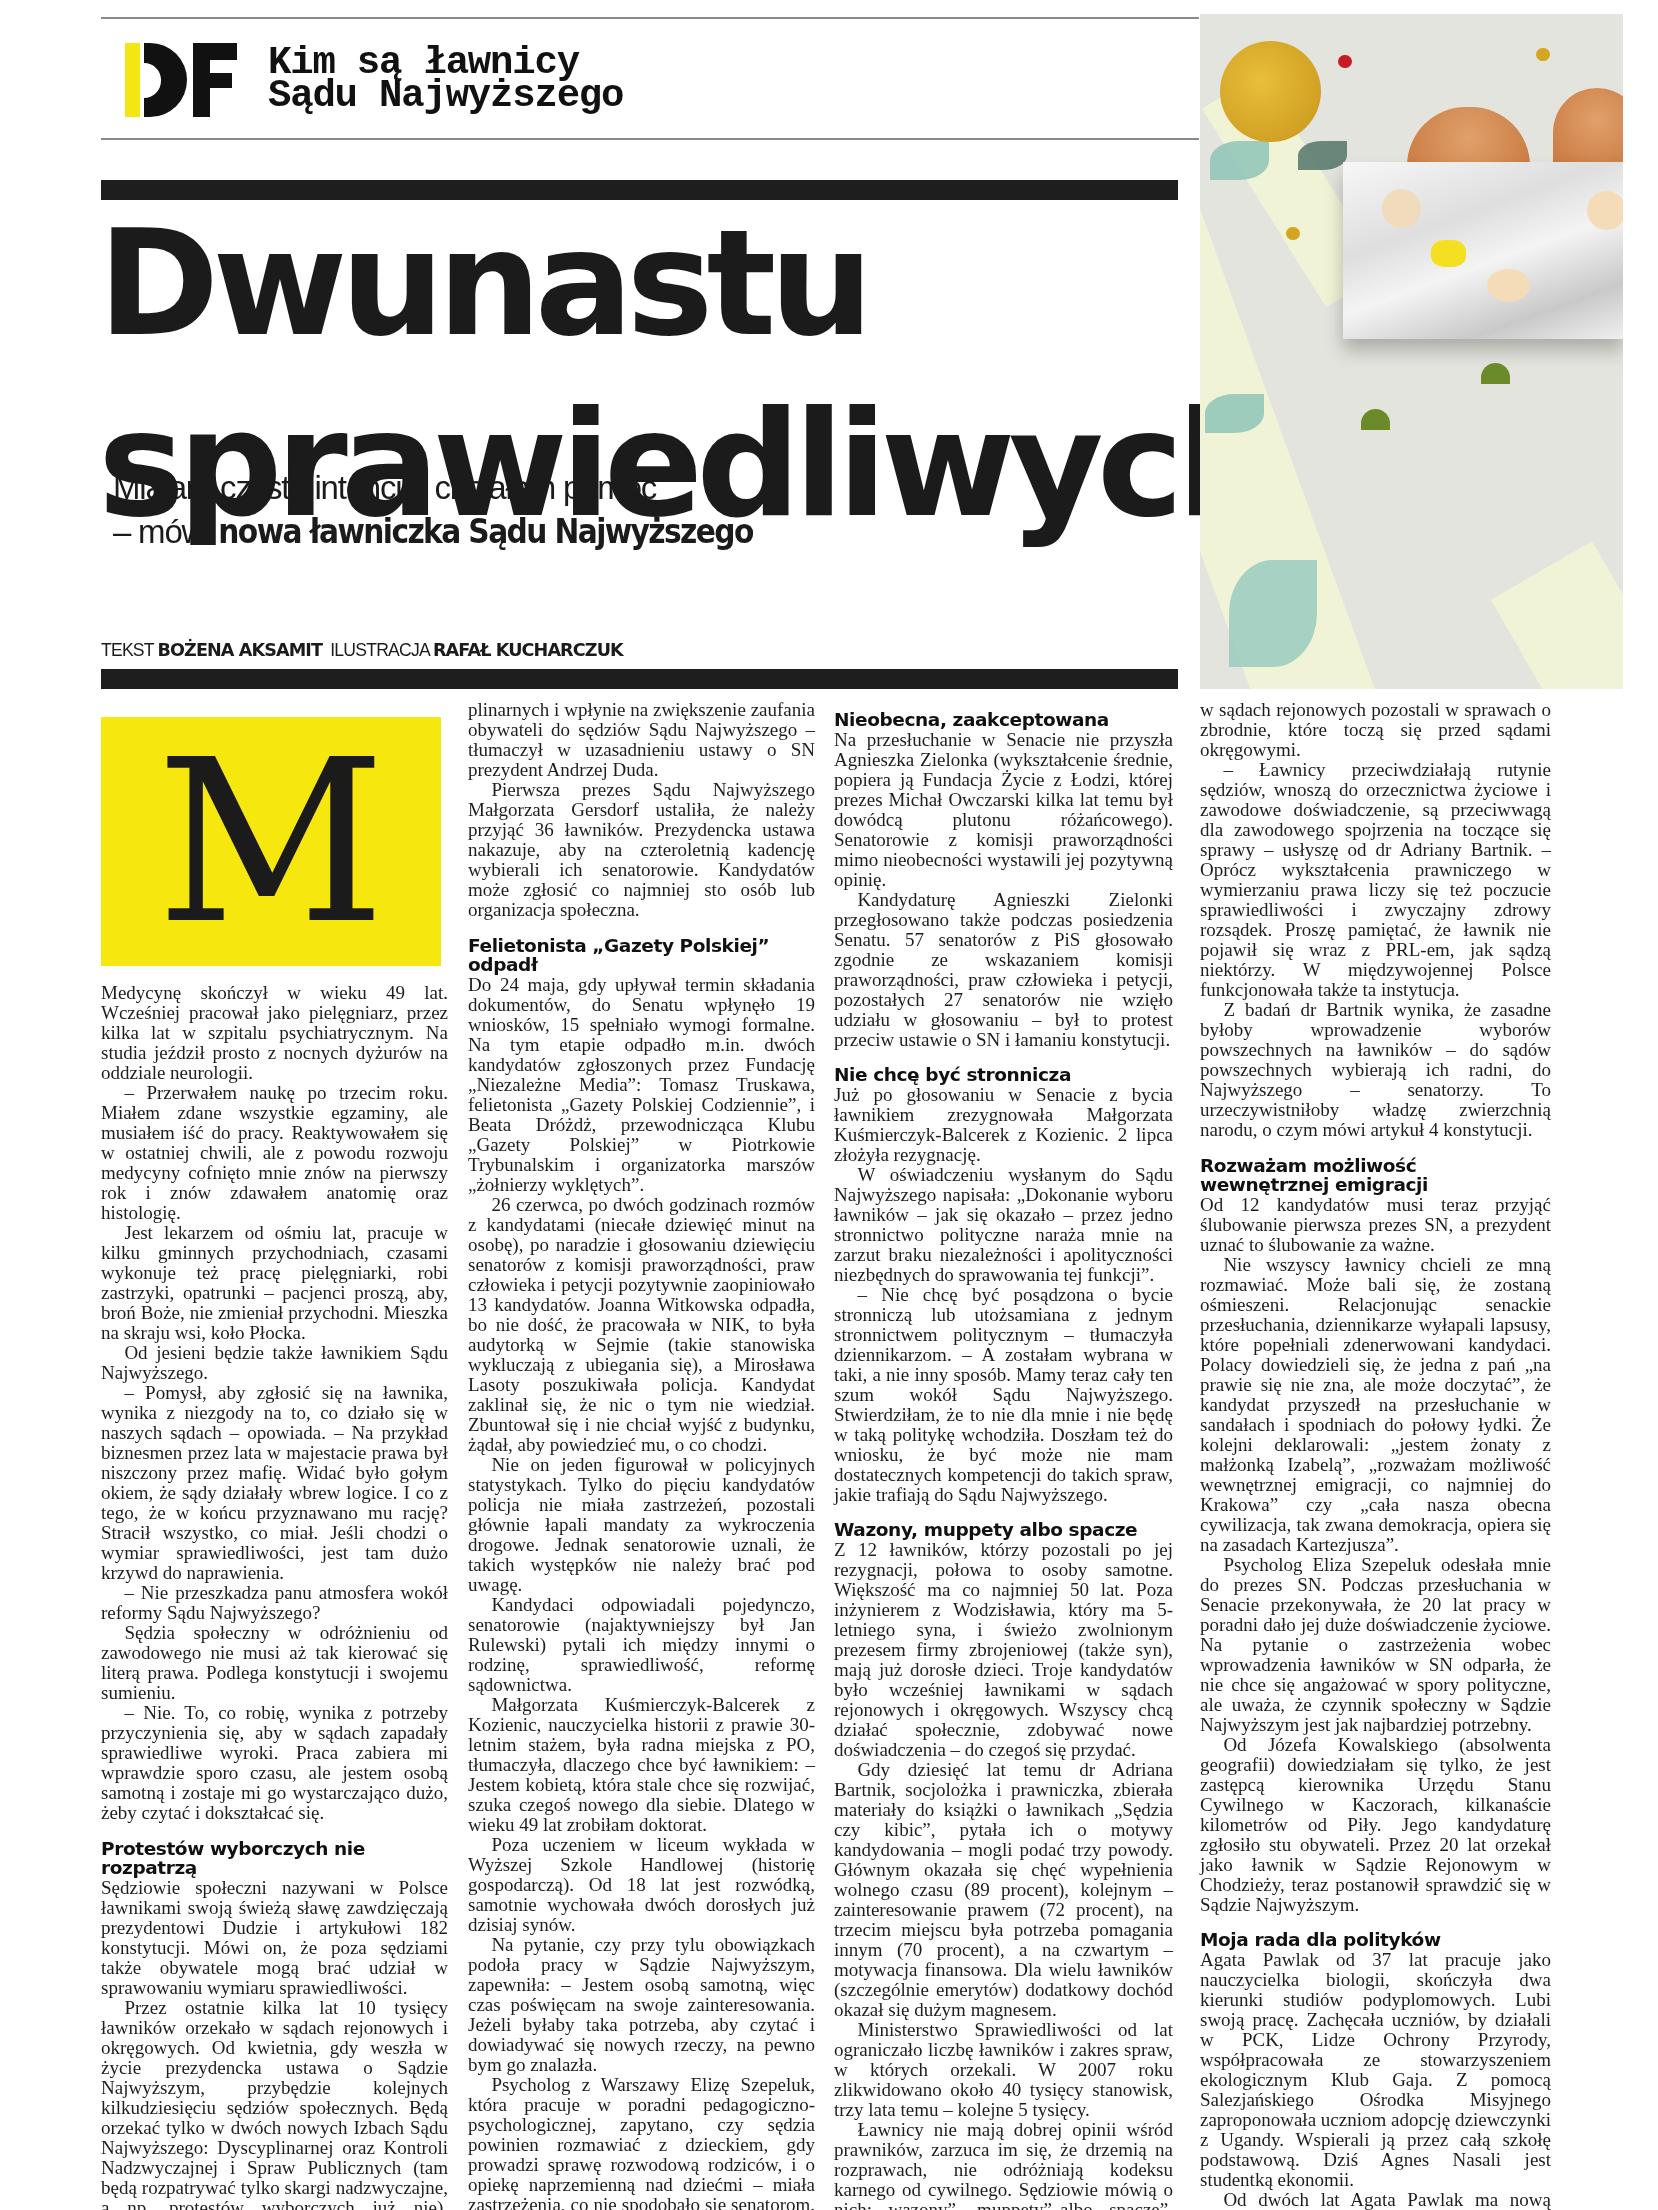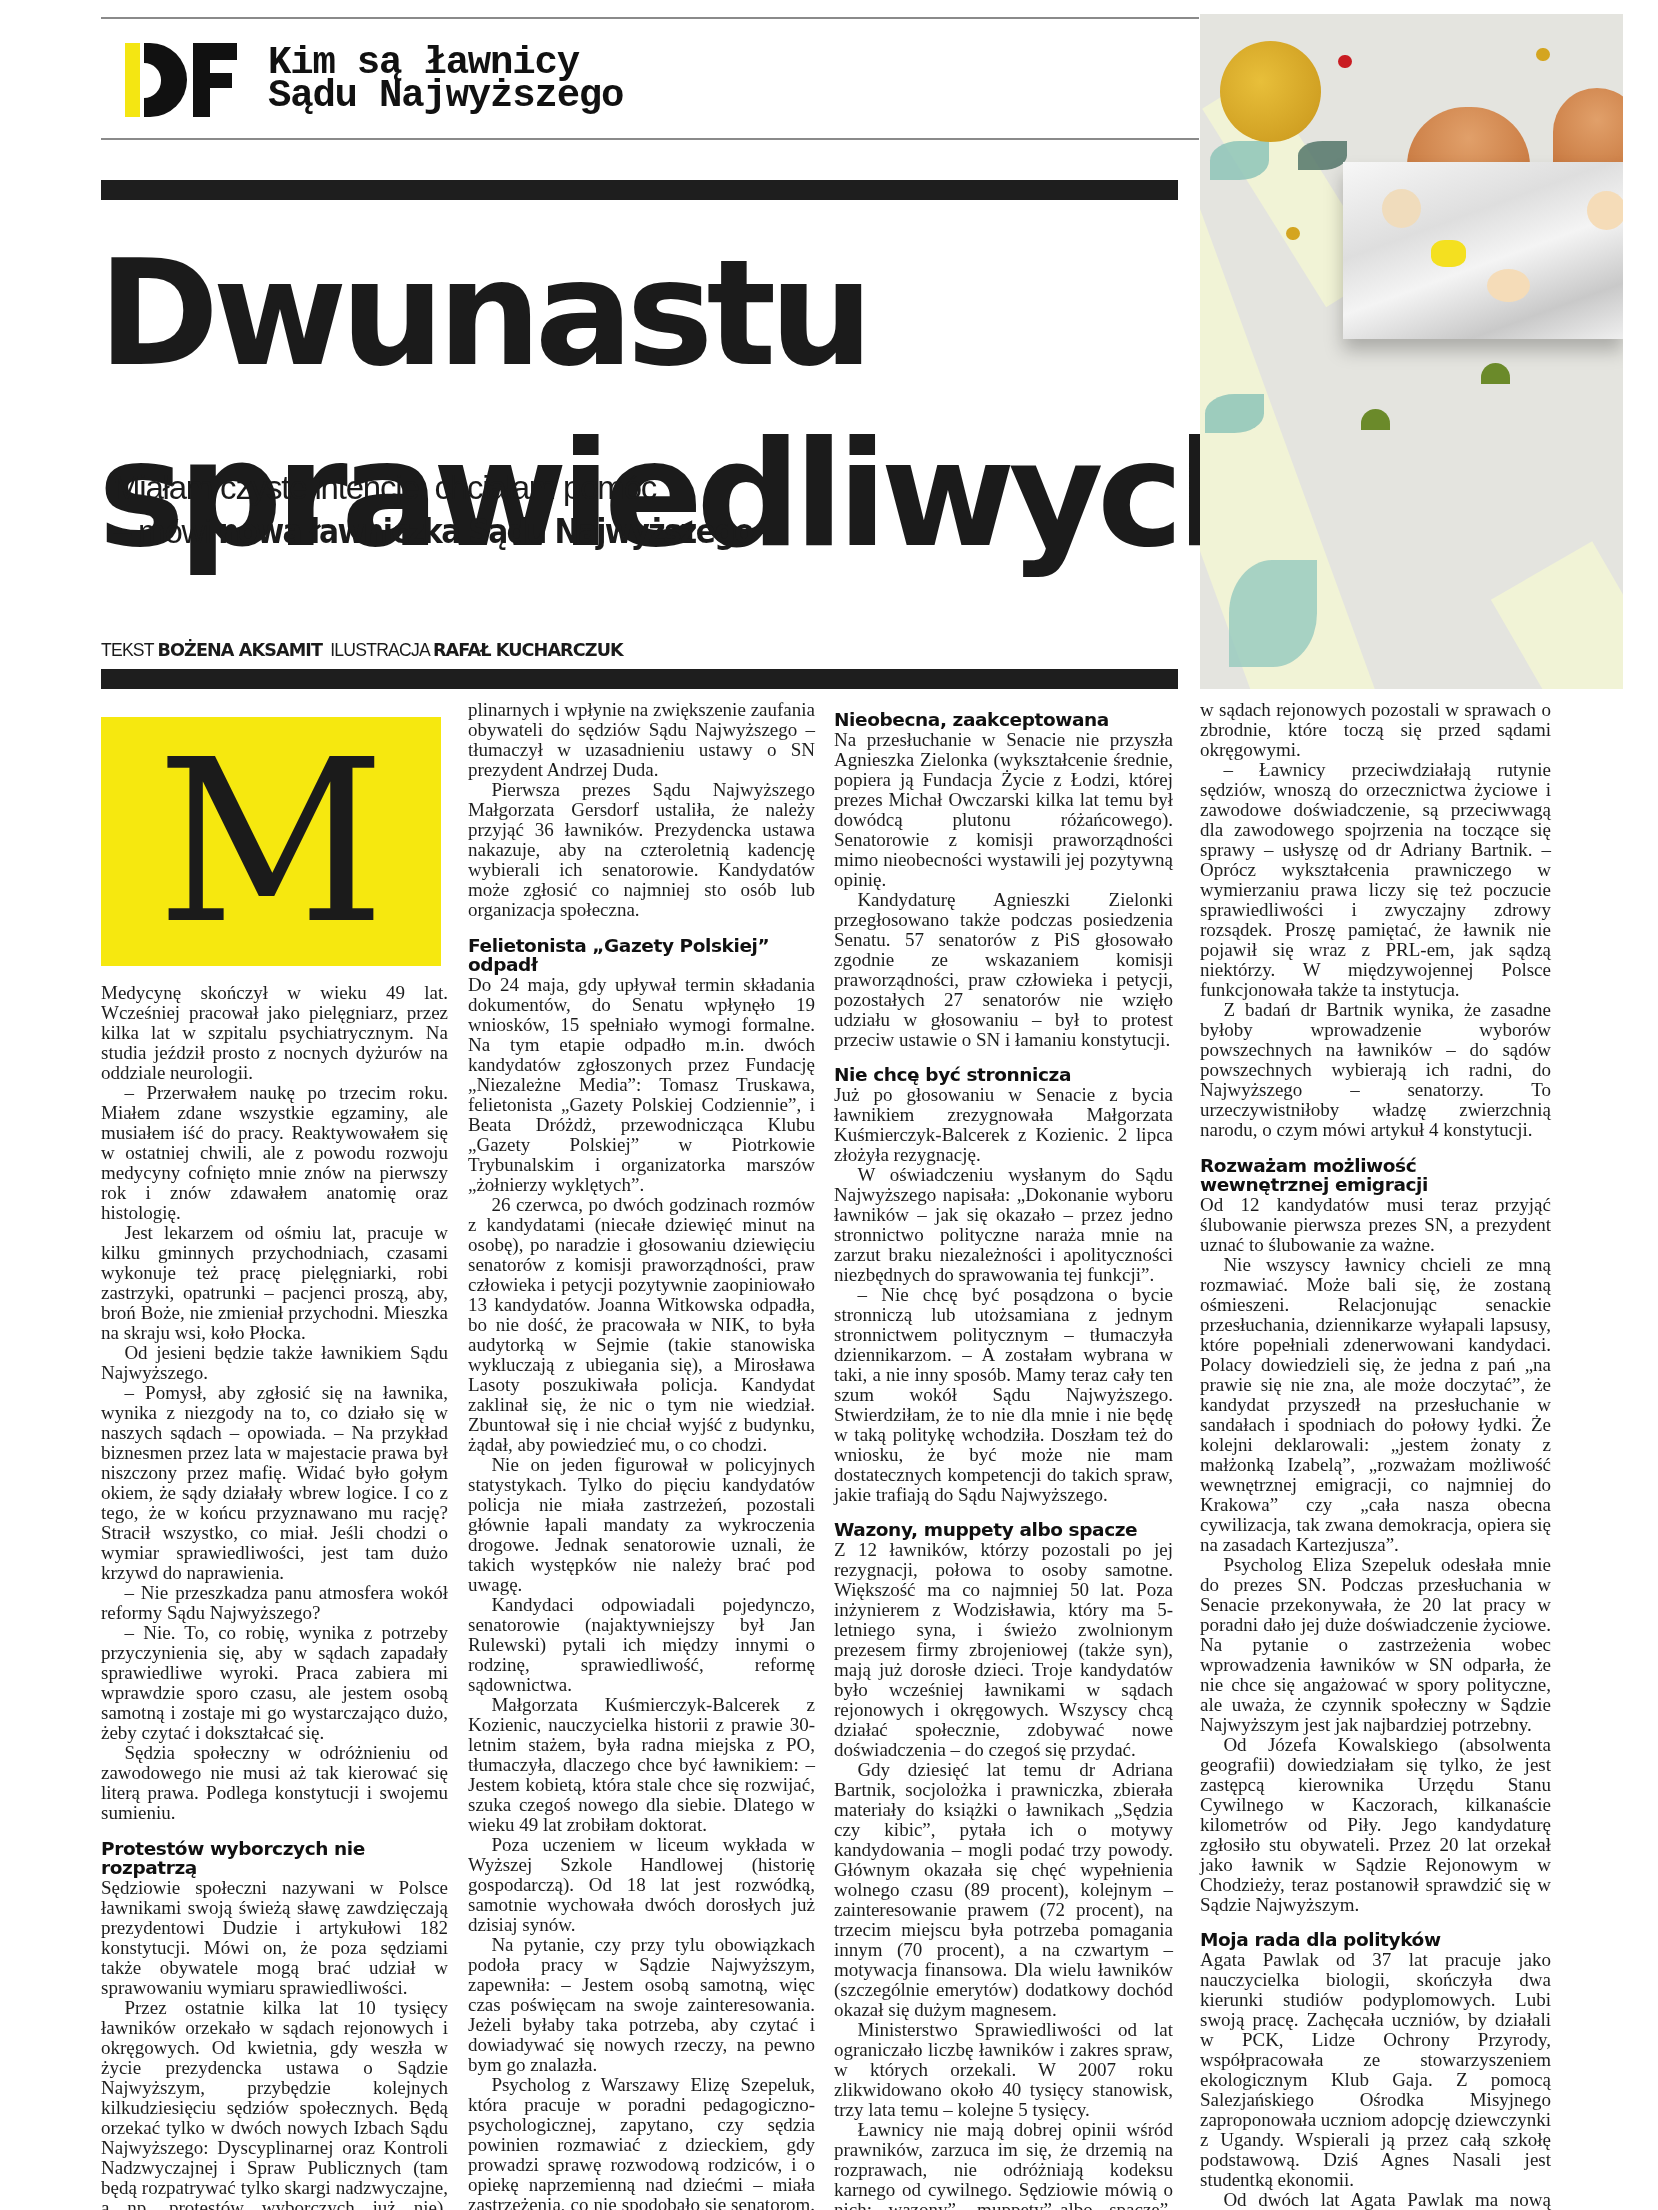--- a/index.html
+++ b/index.html
@@ -11,21 +11,21 @@
   .logo { position:absolute; left:125px; top:43px; width:117px; height:74px; }
   .logo .bar { position:absolute; left:0; top:0; width:14.6px; height:74px; background:#f4e612; }
   .logo .d { position:absolute; left:18.5px; top:0; width:43px; height:74px; background:#111; border-radius:0 37px 37px 0; }
   .logo .d-inner { position:absolute; left:18.5px; top:19.5px; width:17.6px; height:35px; background:#fff; border-radius:0 17.6px 17.6px 0; }
   .logo .f { position:absolute; left:68px; top:0; width:16.6px; height:74px; background:#111; }
   .logo .f1 { position:absolute; left:68px; top:0; width:44px; height:16.6px; background:#111; }
   .logo .f2 { position:absolute; left:68px; top:30px; width:39px; height:14.6px; background:#111; }
   .kicker { position:absolute; left:268px; top:47px; font-family:Liberation Mono, monospace; font-weight:bold; font-size:39px; line-height:33px; letter-spacing:-1.2px; color:#111; }
 
   
-  .headline { position:absolute; left:98px; top:193px; font-family:"DejaVu Sans", sans-serif; font-weight:bold; font-size:146px; line-height:181px; letter-spacing:-6.8px; color:#1b1b1b; white-space:nowrap;margin-top:30px; }
+  .headline { position:absolute; left:98px; top:193px; font-family:"DejaVu Sans", sans-serif; font-weight:bold; font-size:146px; line-height:181px; letter-spacing:-6.8px; color:#1b1b1b; white-space:nowrap; }
   .deck { position:absolute; left:101px; top:466px; font-family:"Liberation Sans", sans-serif; font-size:33px; line-height:44px; letter-spacing:-1.2px; color:#1b1b1b; font-stretch:condensed;margin-left:12px; }
   .deck b { font-family:"DejaVu Sans", sans-serif; font-weight:bold; letter-spacing:-1.6px; }
   .byline { position:absolute; left:101px; top:612px; font-family:"Liberation Sans", sans-serif; font-size:17.6px; letter-spacing:-0.8px; color:#1b1b1b;margin-top:28px; }
   .byline b { font-family:"DejaVu Sans", sans-serif; font-weight:bold; letter-spacing:-0.9px; }
 
   
   .illus { position:absolute; left:1200px; top:13.7px; width:423px; height:675px; background:#e4e4df; overflow:hidden; }
   .illus .band { position:absolute; background:#f1f3d6; }
   .illus .marble { position:absolute; left:143px; top:148px; width:280px; height:177px; background:linear-gradient(160deg,#f7f7f7 0%,#dedede 35%,#f4f4f4 55%,#c9c9c9 80%,#efefef 100%); box-shadow:0 11.7px 17.6px rgba(0,0,0,0.25); }
   .illus .sun { position:absolute; left:19.5px; top:27px; width:101px; height:101px; border-radius:50%; background:radial-gradient(circle at 40% 40%,#e8bf3a,#c8951a); }
@@ -115,22 +115,22 @@
   <span>M</span>
 </div>
 
 <div class="col" id="col1">
     <p>Medycynę skończył w wieku 49 lat. Wcześniej pracował jako pielęgniarz, przez kilka lat w szpitalu psychiatrycznym. Na studia jeździł prosto z nocnych dyżurów na oddziale neurologii.</p>
     <p class="ind">– Przerwałem naukę po trzecim roku. Miałem zdane wszystkie egzaminy, ale musiałem iść do pracy. Reaktywowałem się w ostatniej chwili, ale z powodu rozwoju medycyny cofnięto mnie znów na pierwszy rok i znów zdawałem anatomię oraz histologię.</p>
     <p class="ind">Jest lekarzem od ośmiu lat, pracuje w kilku gminnych przychodniach, czasami wykonuje też pracę pielęgniarki, robi zastrzyki, opatrunki – pacjenci proszą, aby, broń Boże, nie zmieniał przychodni. Mieszka na skraju wsi, koło Płocka.</p>
     <p class="ind">Od jesieni będzie także ławnikiem Sądu Najwyższego.</p>
     <p class="ind">– Pomysł, aby zgłosić się na ławnika, wynika z niezgody na to, co działo się w naszych sądach – opowiada. – Na przykład biznesmen przez lata w majestacie prawa był niszczony przez mafię. Widać było gołym okiem, że sądy działały wbrew logice. I co z tego, że w końcu przyznawano mu rację? Stracił wszystko, co miał. Jeśli chodzi o wymiar sprawiedliwości, jest tam dużo krzywd do naprawienia.</p>
     <p class="ind">– Nie przeszkadza panu atmosfera wokół reformy Sądu Najwyższego?</p>
+    <p class="ind">Sędzia społeczny w odróżnieniu od zawodowego nie musi aż tak kierować się literą prawa. Podlega konstytucji i swojemu sumieniu.</p>
     <p class="ind">– Nie. To, co robię, wynika z potrzeby przyczynienia się, aby w sądach zapadały sprawiedliwe wyroki. Praca zabiera mi wprawdzie sporo czasu, ale jestem osobą samotną i zostaje mi go wystarczająco dużo, żeby czytać i dokształcać się.</p>
-    <p class="ind">Sędzia społeczny w odróżnieniu od zawodowego nie musi aż tak kierować się literą prawa. Podlega konstytucji i swojemu sumieniu.</p>
     <h3>Protestów wyborczych nie rozpatrzą</h3>
     <p>Sędziowie społeczni nazywani w Polsce ławnikami swoją świeżą sławę zawdzięczają prezydentowi Dudzie i artykułowi 182 konstytucji. Mówi on, że poza sędziami także obywatele mogą brać udział w sprawowaniu wymiaru sprawiedliwości.</p>
     <p class="ind">Przez ostatnie kilka lat 10 tysięcy ławników orzekało w sądach rejonowych i okręgowych. Od kwietnia, gdy weszła w życie prezydencka ustawa o Sądzie Najwyższym, przybędzie kolejnych kilkudziesięciu sędziów społecznych. Będą orzekać tylko w dwóch nowych Izbach Sądu Najwyższego: Dyscyplinarnej oraz Kontroli Nadzwyczajnej i Spraw Publicznych (tam będą rozpatrywać tylko skargi nadzwyczajne, a np. protestów wyborczych już nie). Podczas orzekania w SN głos ławnika jest tak samo ważny jak głos sędziego.</p>
   </div>
 <div class="col" id="col2">
     <p>plinarnych i wpłynie na zwiększenie zaufania obywateli do sędziów Sądu Najwyższego – tłumaczył w uzasadnieniu ustawy o SN prezydent Andrzej Duda.</p>
     <p class="ind">Pierwsza prezes Sądu Najwyższego Małgorzata Gersdorf ustaliła, że należy przyjąć 36 ławników. Prezydencka ustawa nakazuje, aby na czteroletnią kadencję wybierali ich senatorowie. Kandydatów może zgłosić co najmniej sto osób lub organizacja społeczna.</p>
     <h3>Felietonista „Gazety Polskiej” odpadł</h3>
     <p>Do 24 maja, gdy upływał termin składania dokumentów, do Senatu wpłynęło 19 wniosków, 15 spełniało wymogi formalne. Na tym etapie odpadło m.in. dwóch kandydatów zgłoszonych przez Fundację „Niezależne Media”: Tomasz Truskawa, felietonista „Gazety Polskiej Codziennie”, i Beata Dróżdż, przewodnicząca Klubu „Gazety Polskiej” w Piotrkowie Trybunalskim i organizatorka marszów „żołnierzy wyklętych”.</p>
     <p class="ind">26 czerwca, po dwóch godzinach rozmów z kandydatami (niecałe dziewięć minut na osobę), po naradzie i głosowaniu dziewięciu senatorów z komisji praworządności, praw człowieka i petycji pozytywnie zaopiniowało 13 kandydatów. Joanna Witkowska odpadła, bo nie dość, że pracowała w NIK, to była audytorką w Sejmie (takie stanowiska wykluczają z ubiegania się), a Mirosława Lasoty poszukiwała policja. Kandydat zaklinał się, że nic o tym nie wiedział. Zbuntował się i nie chciał wyjść z budynku, żądał, aby powiedzieć mu, o co chodzi.</p>

